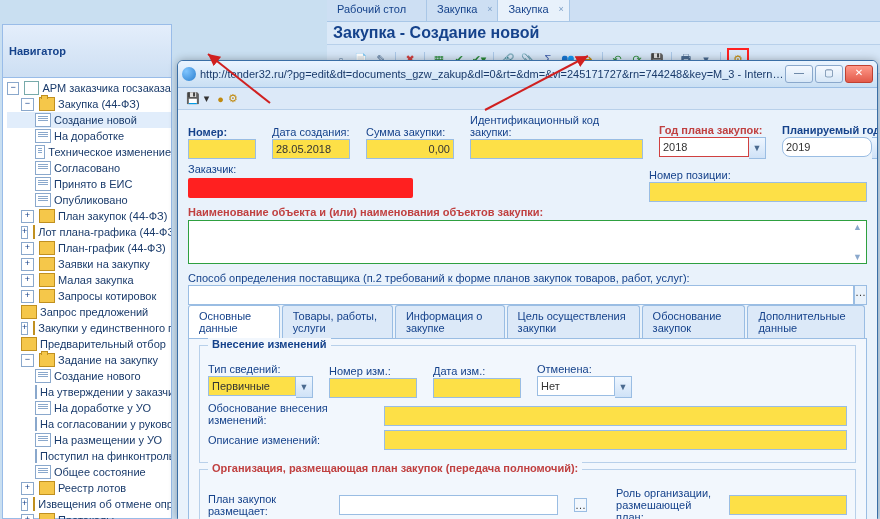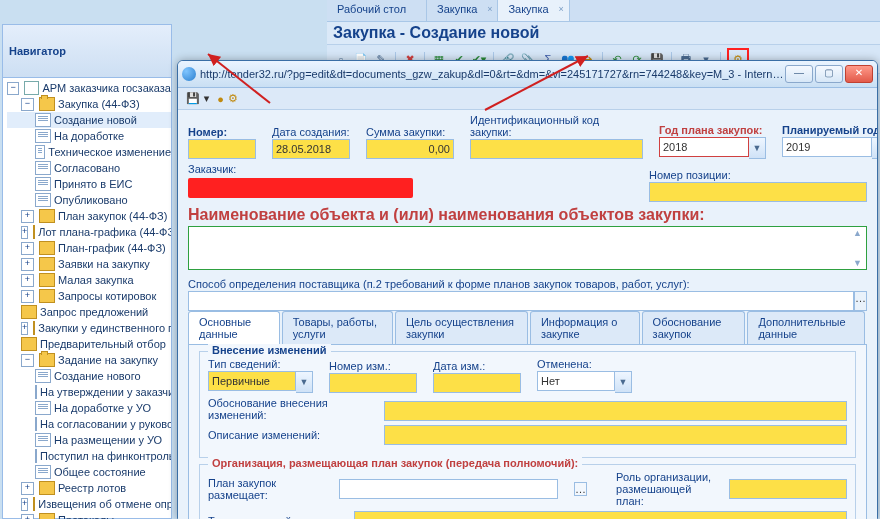--- a/index.html
+++ b/index.html
@@ -33,28 +33,28 @@
 .win-body{padding:4px 10px 10px 10px;background:#e9f2fb;height:398px;overflow:hidden}
 .row{display:flex;gap:16px;margin-bottom:4px;align-items:flex-end}
 .fld{display:flex;flex-direction:column;gap:1px}
 .fld label{color:#15428b;font-size:11px}
 .inp{border:1px solid #9abde3;background:#fff;height:18px;padding:0 3px;font-size:11px;color:#333}
 .inp.ro{background:#fde047}
 .inp.red{border-color:#d04040}
 .cbo{display:flex}
 .cbo .arr{width:16px;height:20px;background:linear-gradient(#eef6ff,#cfe2f7);border:1px solid #9abde3;border-left:none;display:flex;align-items:center;justify-content:center;color:#4a6a90;font-size:9px}
 .redbar{background:#ff2020;height:20px;width:225px;margin:2px 0 4px 0;border-radius:2px}
-.sect-lbl{color:#c04040;font-weight:bold;font-size:16px;margin:2px 0}
+.sect-lbl{color:#c04040;font-weight:bold;font-size:11px;margin:2px 0}
 .bigbox{border:1px solid #2ea040;background:#fff;height:42px;position:relative}
 .bigbox .scroll{position:absolute;right:1px;top:1px;bottom:1px;width:15px;display:flex;flex-direction:column;justify-content:space-between;color:#8aa8cc;font-size:9px;align-items:center}
 .tabs{display:flex;border-bottom:1px solid #9abde3;margin-top:0}
 .tab{padding:4px 10px;border:1px solid #9abde3;border-bottom:none;margin-right:2px;background:#dce9f8;color:#15428b;border-radius:3px 3px 0 0;cursor:pointer;font-size:11px}
 .tab.active{background:#fff}
 .subpanel{border:1px solid #9abde3;border-top:none;background:#f2f7fd;padding:6px 10px}
-.fs{border:1px solid #b8d0ea;padding:6px 8px 8px;margin-bottom:6px;position:relative}
+.fs{border:1px solid #b8d0ea;padding:17px 8px 8px;margin-bottom:6px;position:relative}
 .fs .leg{position:absolute;top:-8px;left:8px;background:#f2f7fd;padding:0 4px;color:#15428b;font-size:11px}
 .arrow-svg{position:absolute;pointer-events:none;z-index:50}
 .eicon{width:14px;height:14px;background:radial-gradient(circle at 30% 30%,#7fc5ff,#2a7fcf);border-radius:50%}
 </style>
 </head>
 <body>
 
 <div class="bg-top-tabs">
   <div class="top-tabs">
     <div class="top-tab"><span>Рабочий стол</span></div>
@@ -279,21 +279,21 @@
       <div class="fld">
           <label style="color:#c04040;font-weight:bold">Год плана закупок:</label>
         <div class="cbo">
             <input class="inp red" style="width: 82px;" value="2018">
             <div class="arr">▼</div>
           </div>
       </div>
       <div class="fld">
           <label style="font-weight:bold">Планируемый год:</label>
         <div class="cbo">
-            <input class="inp" style="width: 82px;" value="2019">
+            <input class="inp" style="width: 82px; border-radius: 8px;" value="2019">
             <div class="arr">▼</div>
           </div>
       </div>
     </div>
     <div class="row">
       <div class="fld" style="flex:1">
           <label>Заказчик:</label>
           <div class="redbar"></div>
         </div>
       <div class="fld" style="margin-left:auto">
@@ -313,22 +313,22 @@
         <label>Способ определения поставщика (п.2 требований к форме планов закупок товаров, работ, услуг):</label>
       <div style="display:flex">
           <input class="inp" style="flex: 1 1 0%;">
           <div class="arr" style="border:1px solid #9abde3">…</div>
         </div>
     </div>
 
     <div class="tabs">
       <div class="tab active">Основные данные</div>
       <div class="tab">Товары, работы, услуги</div>
+      <div class="tab">Информация о закупке</div>
       <div class="tab">Цель осуществления закупки</div>
-      <div class="tab">Информация о закупке</div>
       <div class="tab">Обоснование закупок</div>
       <div class="tab">Дополнительные данные</div>
     </div>
     <div class="subpanel">
       <div class="fs">
         <div class="leg" style="font-weight:bold">Внесение изменений</div>
         <div class="row">
           <div class="fld">
               <label>Тип сведений:</label>
             <div class="cbo">

